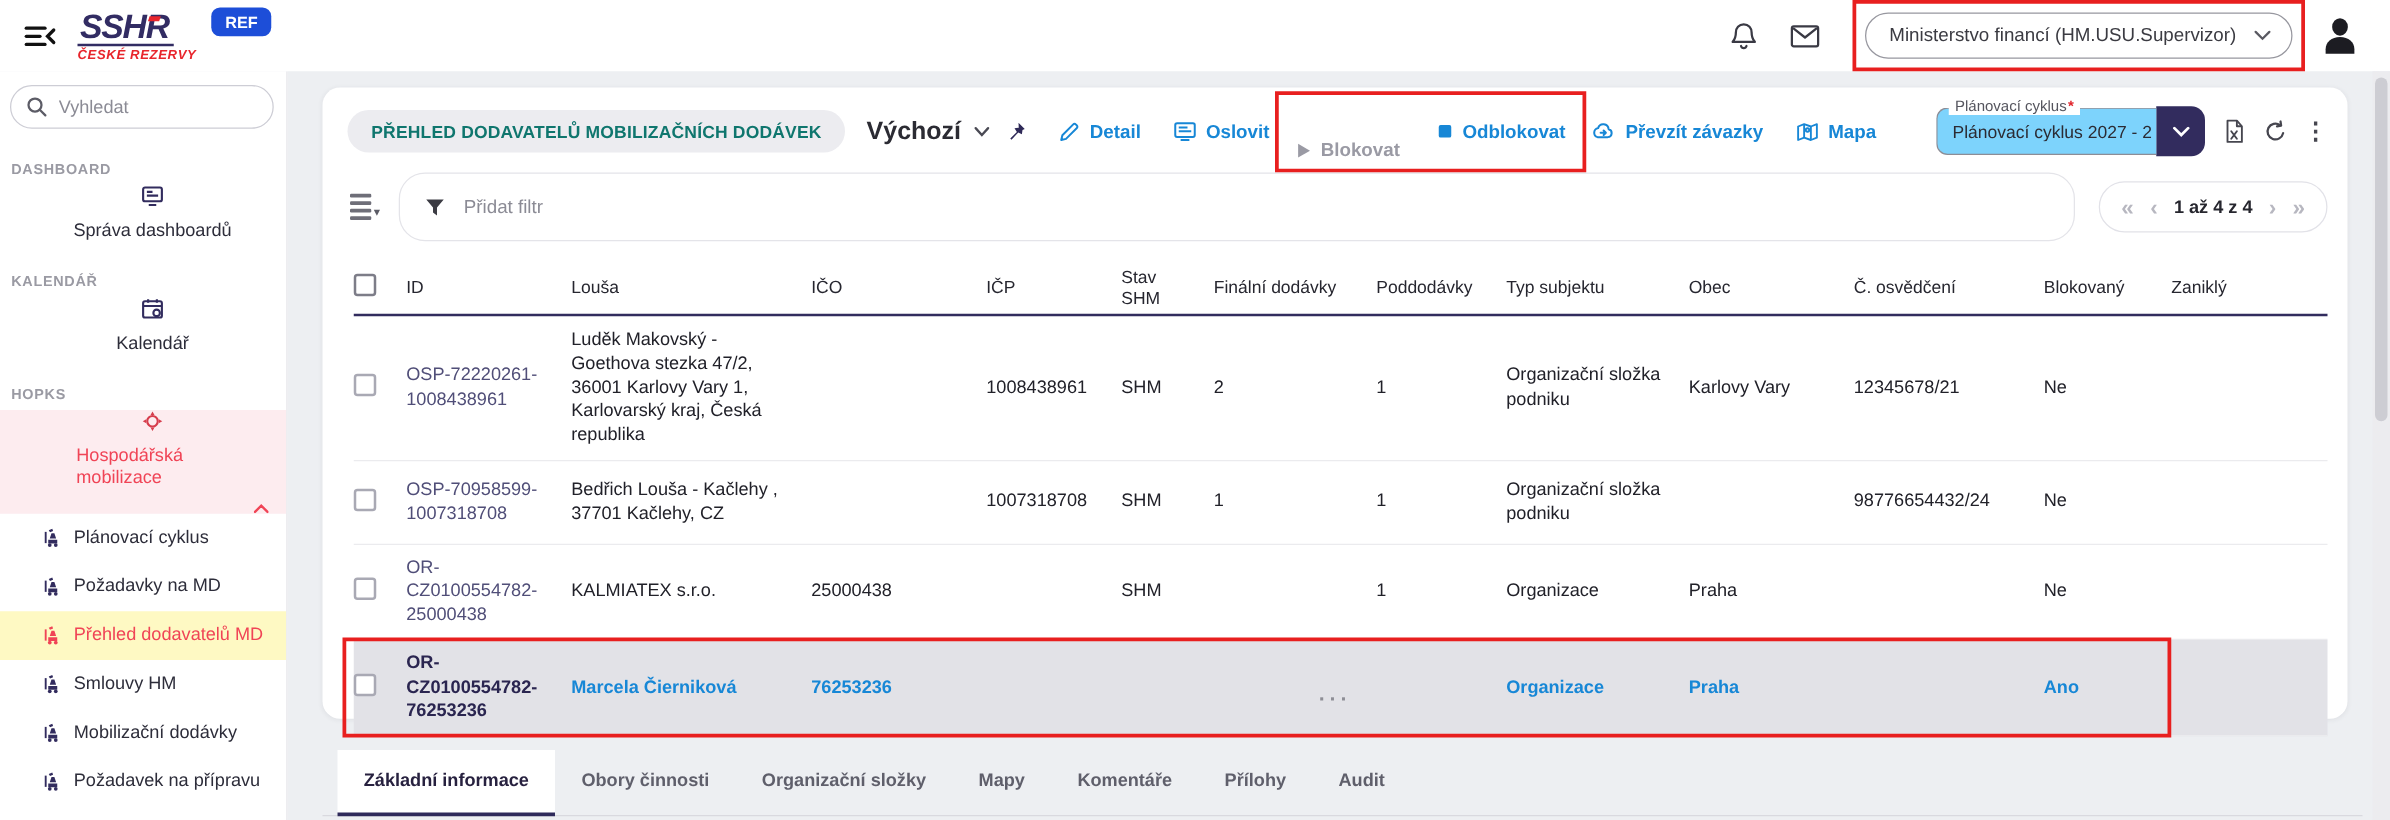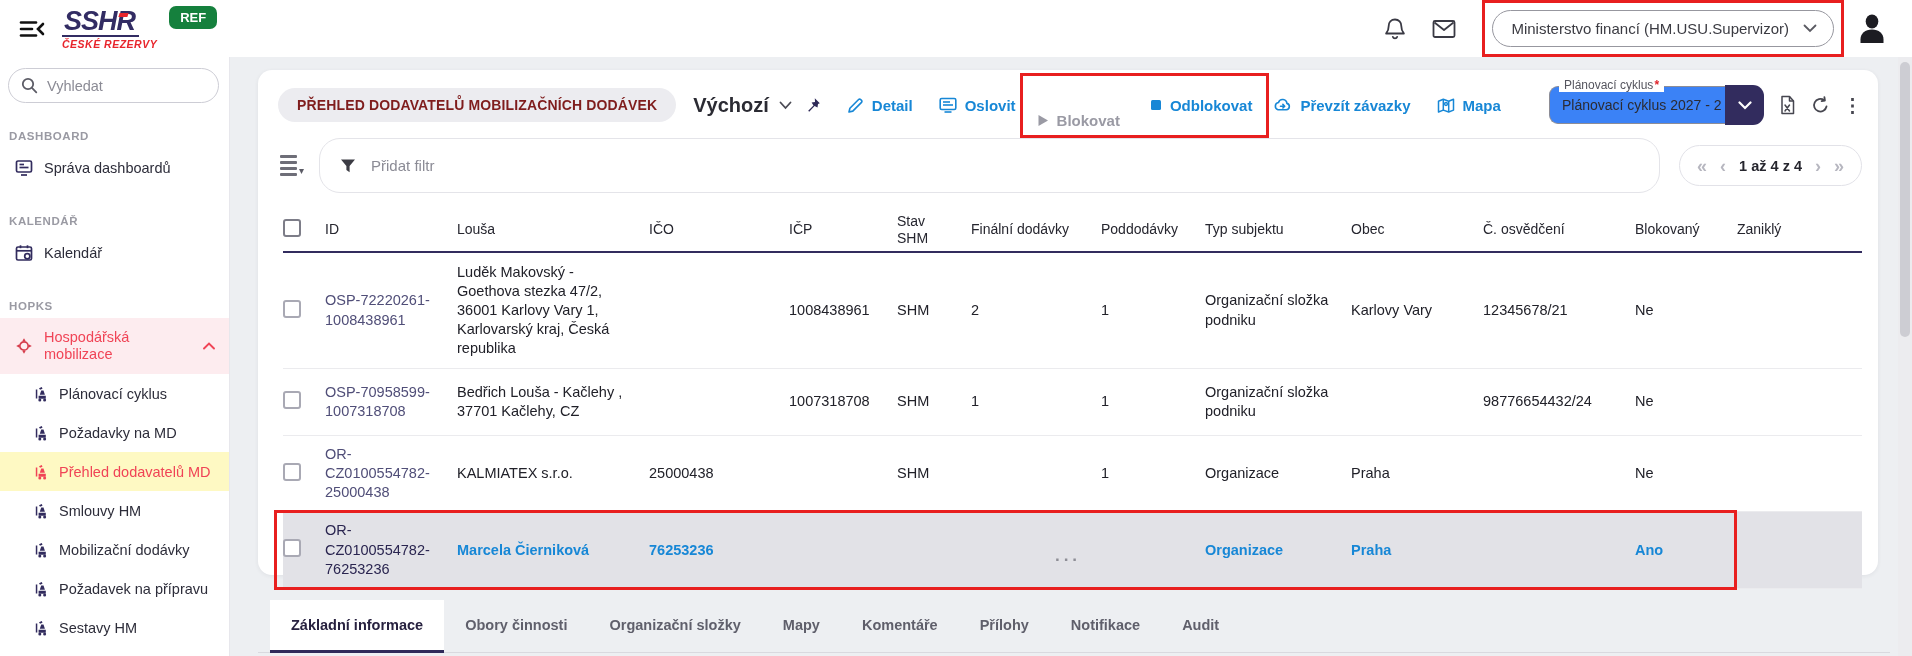--- a/index.html
+++ b/index.html
@@ -7,60 +7,60 @@
   body { font-family:"Liberation Sans", sans-serif; background:#edeff2; position:relative; color:#23232c; }
   svg { display:block; }
 
   
   .topbar { position:absolute; top:0; left:0; width:1912px; height:57px; background:#fff; display:flex; align-items:center; z-index:20; }
   .menu-toggle { margin-left:18px; cursor:pointer; color:#111; }
   .logo { margin-left:16px; display:flex; flex-direction:column; align-items:flex-start; }
   .logo-sshr { font-size:27px; font-weight:900; font-style:italic; color:#322c63; letter-spacing:-1px; line-height:26px; border-bottom:2.5px solid #322c63; padding:0 4px 1px 2px; position:relative; }
   .logo-sshr::after { content:""; position:absolute; right:11px; top:5px; width:9px; height:4px; background:#e8252c; transform:skewX(-18deg); }
   .logo-cr { font-size:10.5px; font-weight:700; font-style:italic; color:#e8252c; letter-spacing:.5px; margin-top:1px; }
-  .ref-badge { margin-left:12px; align-self:flex-start; margin-top:6px; background:#15803d; color:#fff; font-size:13px; font-weight:700; padding:4px 11px; border-radius:7px; }
+  .ref-badge { margin-left:12px; align-self:flex-start; margin-top:6px; background:#1d4ed8; color:#fff; font-size:13px; font-weight:700; padding:4px 11px; border-radius:7px; }
   .topbar-spacer { flex:1; }
   .tb-icon { color:#3a3a44; margin-right:26px; cursor:pointer; }
   .annot { border:3px solid #e81f1f; }
   .ctx-annot { padding:7px; margin-right:12px;text-align:center; }
   .context-select { height:37px; border:1.5px solid #97979f; border-radius:20px; display:flex; align-items:center; gap:14px; padding:0 16px 0 18px; font-size:15px; color:#3b3b42; background:#fff; cursor:pointer; white-space:nowrap; }
   .context-select svg { color:#5a5a62; }
   .avatar { margin-right:24px; cursor:pointer; }
 
   
   .sidebar { position:absolute; top:57px; left:0; width:230px; bottom:0; background:#fff; border-right:1px solid #e7e7ec; overflow:hidden; z-index:10; }
   .search-pill { margin:11px 10px 0 8px; height:35px; border:1px solid #cdcdd5; border-radius:18px; display:flex; align-items:center; gap:9px; padding:0 12px; color:#6c6c76; }
   .search-pill input { border:none; outline:none; width:130px; font-size:14.5px; font-family:inherit; color:#33333c; background:transparent; }
   .search-pill input::placeholder { color:#8b8b95; }
   .nav-label { margin:27px 0 6px 9px; font-size:11.5px; color:#9a9aa3; letter-spacing:.05em; font-weight:600; }
-  .nav-item { min-height:40px; display:flex; align-items:center; gap:11px; padding-left:15px; font-size:14.5px; color:#2d2d3a; cursor:pointer; }
+  .nav-item { min-height:40px; display:flex; align-items:center; gap:11px; padding-left:15px; font-size:14.5px; color:#2d2d3a; cursor:pointer;flex-direction:column; }
   .nav-item .ni { color:#322c5e; flex:none; }
   .nav-item.parent { min-height:56px; background:#fdecef; color:#f04456; font-weight:500; }
   .nav-item.parent .ni { color:#d63d4c; }
   .nav-item.parent .ptxt { width:122px; line-height:1.2; }
   .nav-item.parent .chev { margin-left:auto; margin-right:14px; color:#f04456; }
   .nav-sub { min-height:39px; display:flex; align-items:center; gap:9px; padding-left:33px; font-size:14.5px; color:#2d2d3a; cursor:pointer; }
   .nav-sub .ni { color:#322c5e; flex:none; }
   .nav-sub.active { background:#fef9c3; color:#f04456; }
   .nav-sub.active .ni { color:#f04456; }
 
   
   .card { position:absolute; left:258px; top:70px; width:1620px; height:505px; background:#fff; border-radius:14px; box-shadow:0 1px 4px rgba(40,40,60,.07); z-index:5; }
   .toolbar { display:flex; align-items:center; padding:15px 16px 0 20px; height:55px; }
-  .view-pill { background:#ececf0; border-radius:19px; padding:9px 19px; font-size:14px; font-weight:700; color:#7f1d1d; letter-spacing:.01em; white-space:nowrap; }
+  .view-pill { background:#ececf0; border-radius:19px; padding:9px 19px; font-size:14px; font-weight:700; color:#0f766e; letter-spacing:.01em; white-space:nowrap; }
   .view-name { margin-left:17px; font-size:20px; font-weight:600; color:#2b2b33; }
   .view-chev { margin-left:10px; color:#4a4a54; cursor:pointer; }
   .pin-ico { margin-left:13px; color:#2f2a58; cursor:pointer; }
   .act { display:flex; align-items:center; gap:8px; font-size:15px; font-weight:700; color:#1787d6; cursor:pointer; white-space:nowrap; }
   .act.disabled { color:#9a9aa4; cursor:default;margin-top:30px; }
   .act + .act { margin-left:0; }
   .tb-gap { width:26px; flex:none; }
   .act-annot { display:flex; align-items:center; gap:30px; padding:6px 14px; margin:0 4px; }
   .cycle-wrap { margin-left:auto; display:flex; align-items:center; }
-  .cycle { position:relative; display:flex; align-items:center; height:38px; border:1.5px solid #8d8d96; border-right:none; border-radius:9px 0 0 9px; padding:0 4px 0 12px; width:176px; background:#3b82f6; }
+  .cycle { position:relative; display:flex; align-items:center; height:38px; border:1.5px solid #8d8d96; border-right:none; border-radius:9px 0 0 9px; padding:0 4px 0 12px; width:176px; background:#7dd3fc; }
   .cycle-label { position:absolute; top:-9px; left:9px; background:#fff; padding:0 5px; font-size:12px; color:#55555e; white-space:nowrap; }
   .cycle-label .req { color:#e0242b; font-weight:700; margin-left:1px; }
   .cycle-value { font-size:14px; color:#2b2b33; white-space:nowrap; overflow:hidden; }
   .cycle-btn { width:39px; height:40px; background:#322c5e; border-radius:0 11px 11px 0; display:flex; align-items:center; justify-content:center; color:#fff; cursor:pointer; flex:none; }
   .util-ico { margin-left:15px; color:#46464f; cursor:pointer; }
   .kebab { margin-left:13px; font-size:19px; font-weight:700; color:#46464f; cursor:pointer; line-height:1; }
 
   .filter-row { display:flex; align-items:center; margin-top:13px; padding:0 16px 0 22px; gap:15px; }
   .cols-btn { display:flex; align-items:flex-end; gap:2px; cursor:pointer; color:#5c5c66; }
   .cols-bars { display:flex; flex-direction:column; gap:2.5px; }
@@ -78,21 +78,21 @@
   .trow { display:grid; grid-template-columns:42px 132px 192px 140px 108px 74px 130px 104px 146px 132px 152px 102px 110px; align-items:center; }
   .thead { min-height:44px; border-bottom:2.5px solid #322c5e; }
   .th { font-size:14px; font-weight:500; color:#26262f; padding-right:12px; line-height:1.25; cursor:pointer; }
   .tbody-row { border-bottom:1px solid #ebebee; }
   .r1 { min-height:116px; }
   .r2 { min-height:67px; }
   .r3 { min-height:58px; }
   .r4 { min-height:67px; background:#e2e2e7; position:relative; }
   .td { font-size:14.5px; color:#212129; line-height:1.32; padding:9px 14px 9px 0; overflow-wrap:break-word; }
   .td.idcell { color:#504e78; cursor:pointer; }
-  .r4 .td.idcell { color:#2a2550; font-weight:400; }
+  .r4 .td.idcell { color:#2a2550; font-weight:700; }
   .td.blue { color:#1787d6; font-weight:700; cursor:pointer; }
   .cb { width:18px; height:18px; border:2px solid #a9a9b4; border-radius:3px; background:#fff; display:inline-block; cursor:pointer; }
   .thead .cb { border-color:#7d7d88; }
   .row-annot { position:absolute; left:-9px; top:-2px; width:1463px; bottom:-2px; border:3px solid #e81f1f; pointer-events:none; }
   .card-dots { position:absolute; bottom:5px; left:0; right:0; text-align:center; color:#8e8e96; font-size:17px; font-weight:700; letter-spacing:3px; }
 
   
   .tabbar { position:absolute; left:231px; right:0; bottom:0; height:56px; z-index:6; }
   .tabbar::before { content:""; position:absolute; left:27px; right:22px; bottom:3px; height:1px; background:#d9d9df; }
   .tabs { position:absolute; left:39px; top:0; bottom:3px; display:flex; }
@@ -486,20 +486,19 @@
 </div>
 
 <div class="tabbar">
   <div class="tabs">
     <div class="tab active">Základní informace</div>
     <div class="tab">Obory činnosti</div>
     <div class="tab">Organizační složky</div>
     <div class="tab">Mapy</div>
     <div class="tab">Komentáře</div>
     <div class="tab">Přílohy</div>
-    <div class="tab">Notifikace</div>
     <div class="tab">Audit</div>
   </div>
 </div>
 
 <div class="pagebar">
     <div class="thumb"></div>
   </div>
 
 </body></html>

